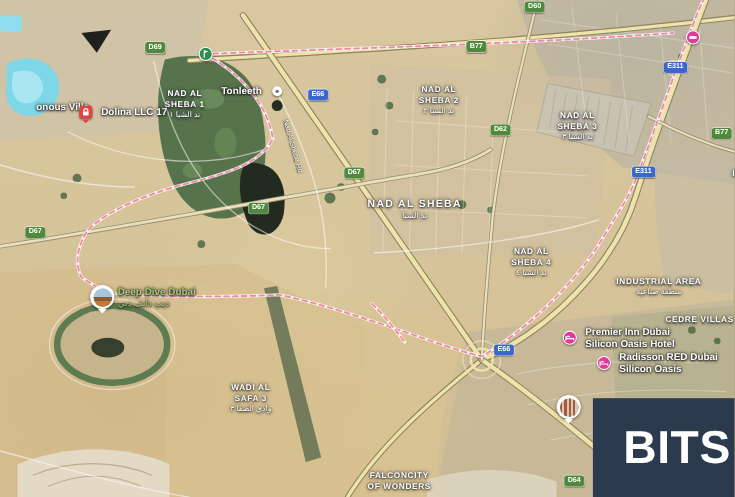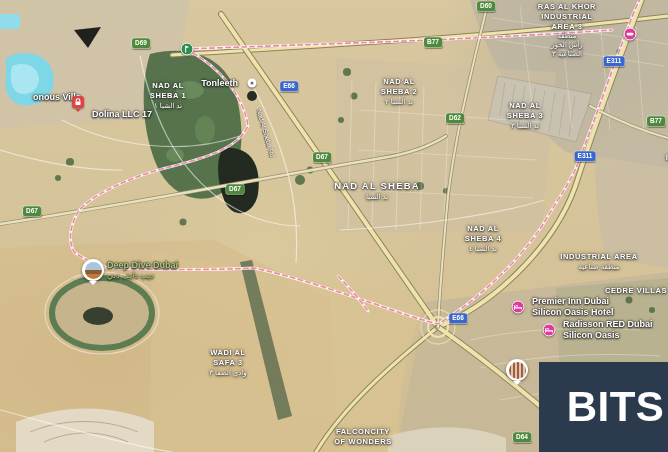--- a/index.html
+++ b/index.html
@@ -178,28 +178,20 @@
       </div>
       <div class="district big" style="left: 377px; top: 191px;">
         <div>NAD AL SHEBA</div>
         <div class="ar">ند الشبا</div>
       </div>
       <div class="district" style="left: 483px; top: 238px;">
         <div>NAD AL</div>
         <div>SHEBA 4</div>
         <div class="ar">ند الشبا ٤</div>
       </div>
-      <div class="district" style="left: 567px; top: 30px;">
-        <div>RAS AL KHOR</div>
-        <div>INDUSTRIAL</div>
-        <div>AREA 3</div>
-        <div class="ar">منطقة</div>
-        <div class="ar">رأس الخور</div>
-        <div class="ar">الصناعية ٣</div>
-      </div>
       <div class="district" style="left: 599px; top: 261px;">
         <div>INDUSTRIAL AREA</div>
         <div class="ar">منطقة صناعية</div>
       </div>
       <div class="district" style="left: 636px; top: 291px;">
         <div>CEDRE VILLAS</div>
       </div>
       <div class="district" style="left: 228px; top: 362px;">
         <div>WADI AL</div>
         <div>SAFA 3</div>
@@ -243,21 +235,21 @@
         <div>Tonleeth</div>
       </div>
       <div class="marker" style="left: 78px; top: 102px;">
         <span class="m-lock">
           <svg width="8" height="8" viewBox="0 0 8 8">
             <path d="M2.2,3.5 V2.6 a1.8,1.8 0 0 1 3.6,0 V3.5" fill="none" stroke="#fff" stroke-width="1.1"></path>
             <rect x="1.4" y="3.4" width="5.2" height="3.6" rx=".8" fill="#fff"></rect>
           </svg>
         </span>
       </div>
-      <div class="poi-label" style="left: 92px; top: 102px; transform: translate(0px, -50%); margin-top: 12px;">
+      <div class="poi-label" style="left: 92px; top: 102px; transform: translate(0px, -50%);">
         <div>Dolina LLC 17</div>
       </div>
       <div class="marker" style="left: 630px; top: 34px;">
         <span class="circ c-pink" style="background:#df3a9c">
           <svg width="9" height="9" viewBox="0 0 9 9">
             <rect x="1" y="3.2" width="7" height="2.8" rx="1.4" fill="#fff"></rect>
           </svg>
         </span>
       </div>
       <div class="marker" style="left: 93px; top: 270px;">

